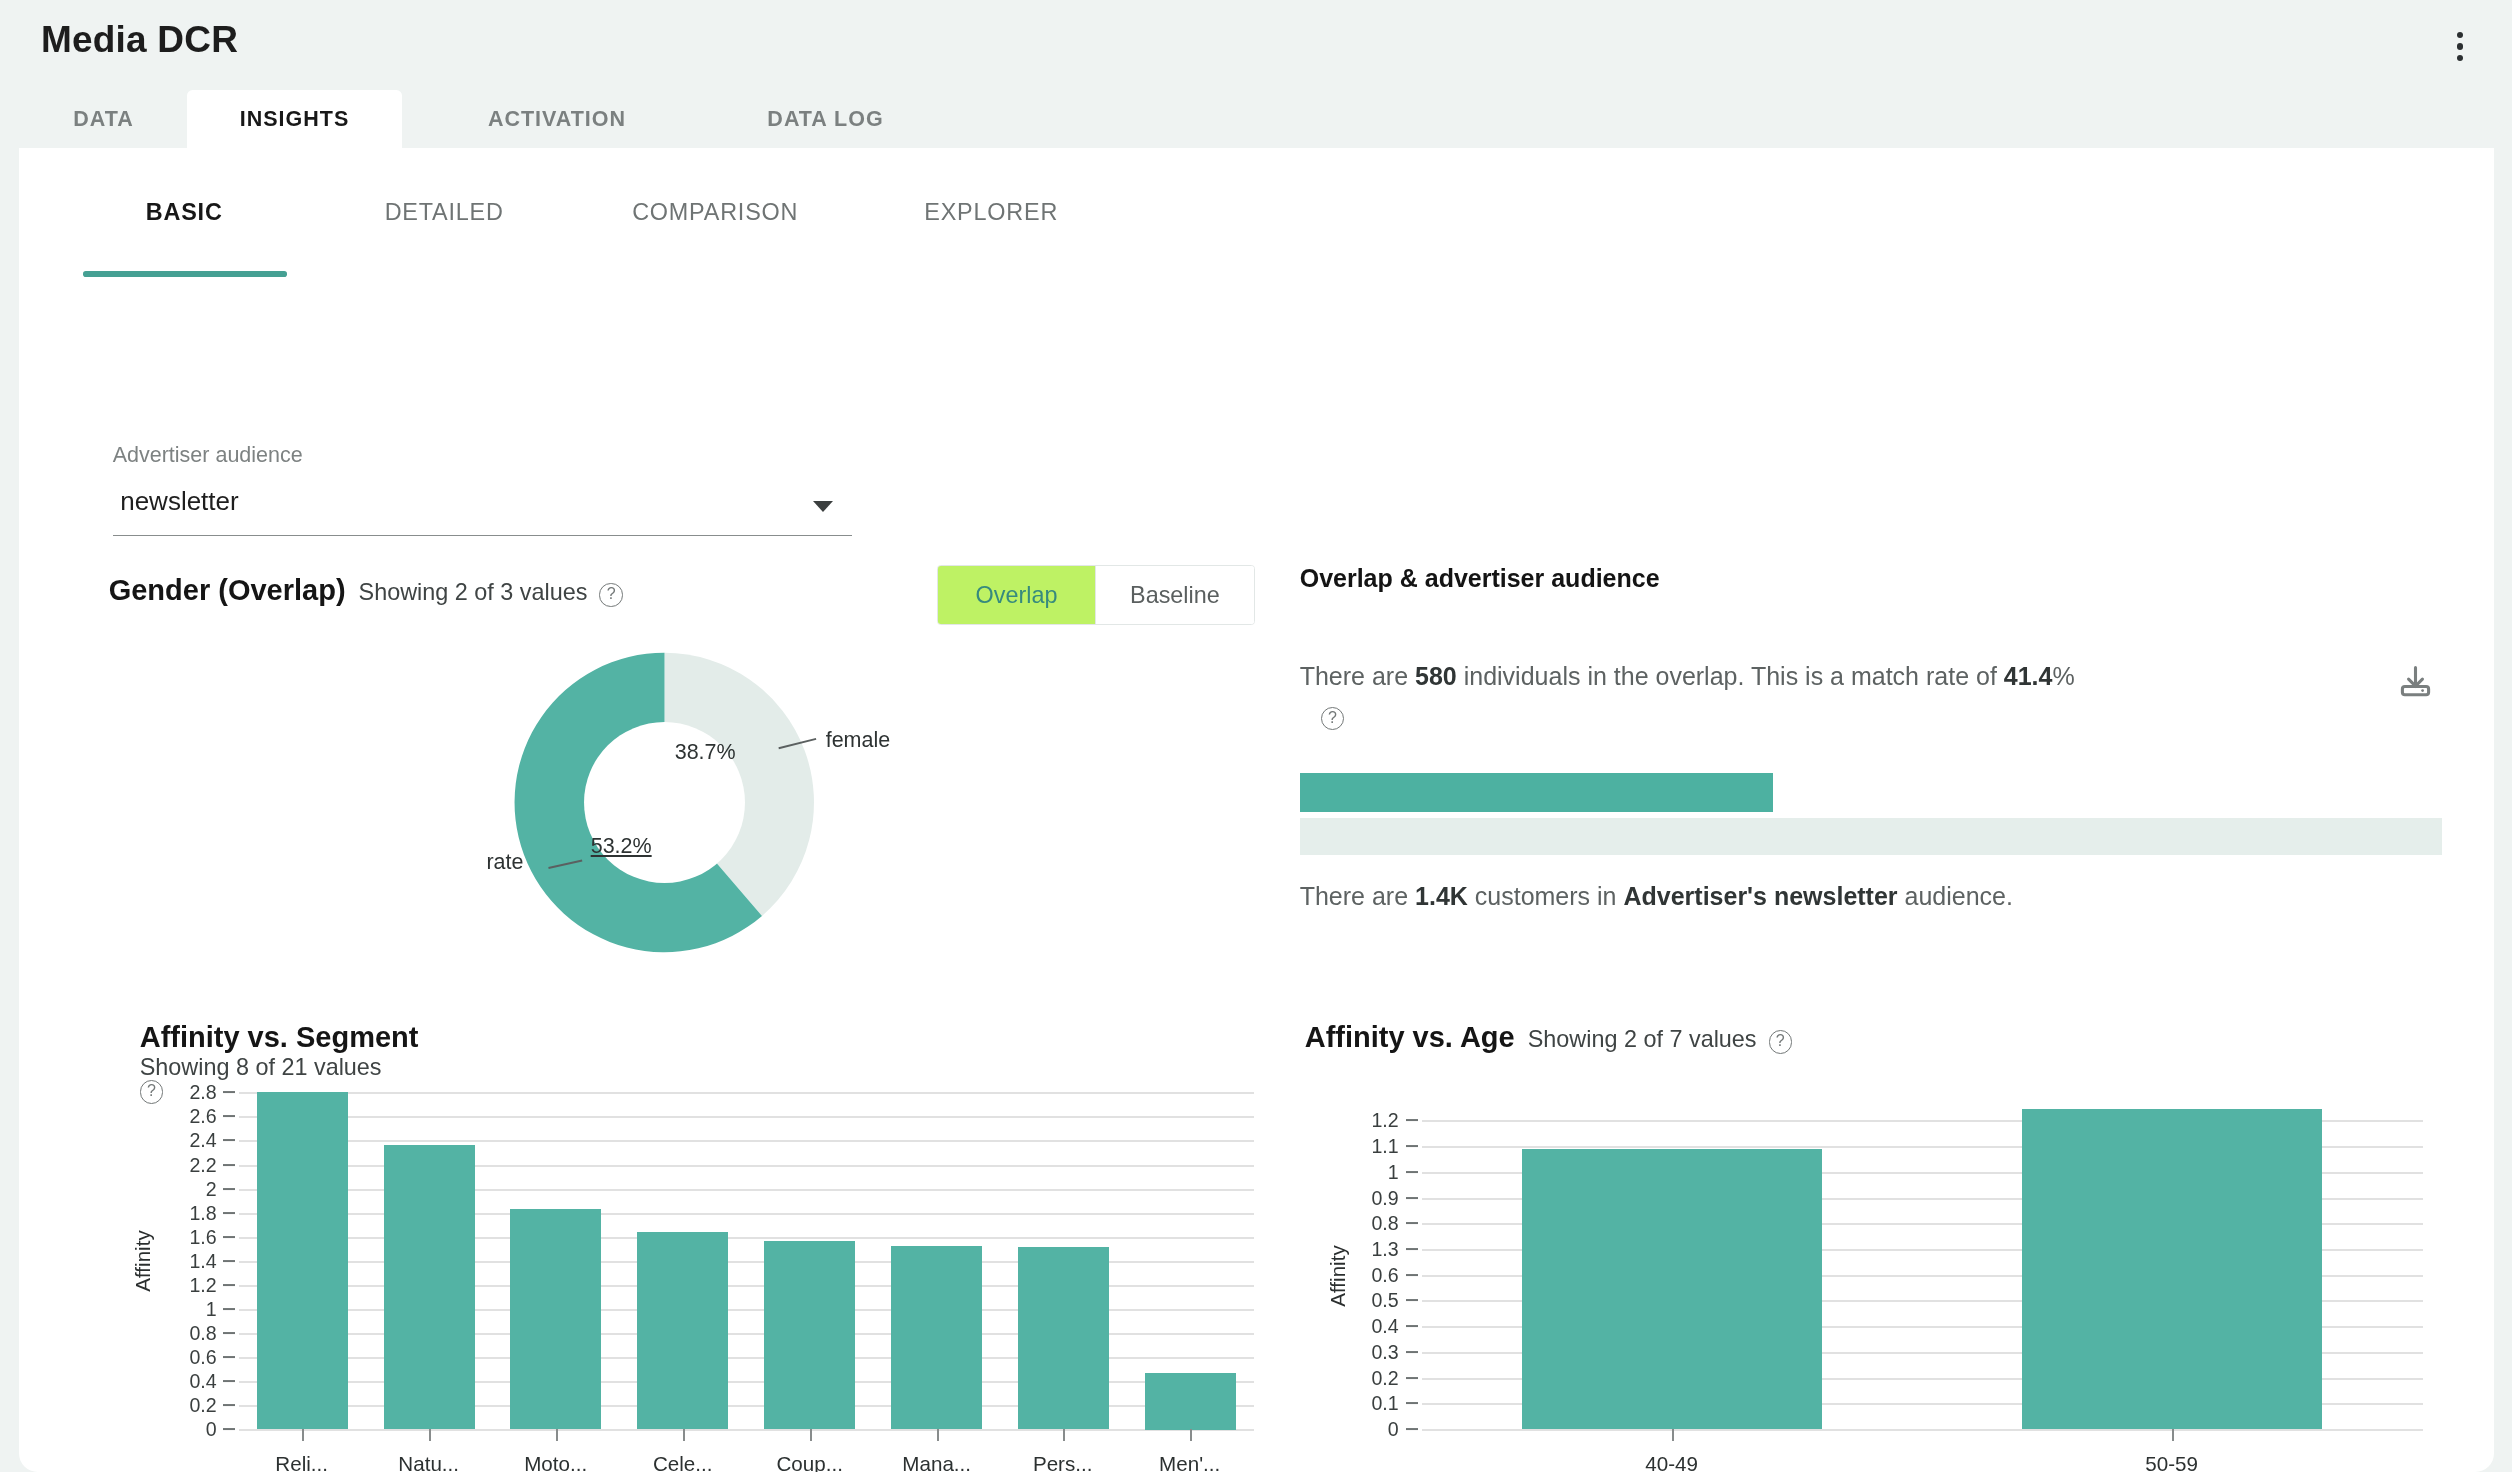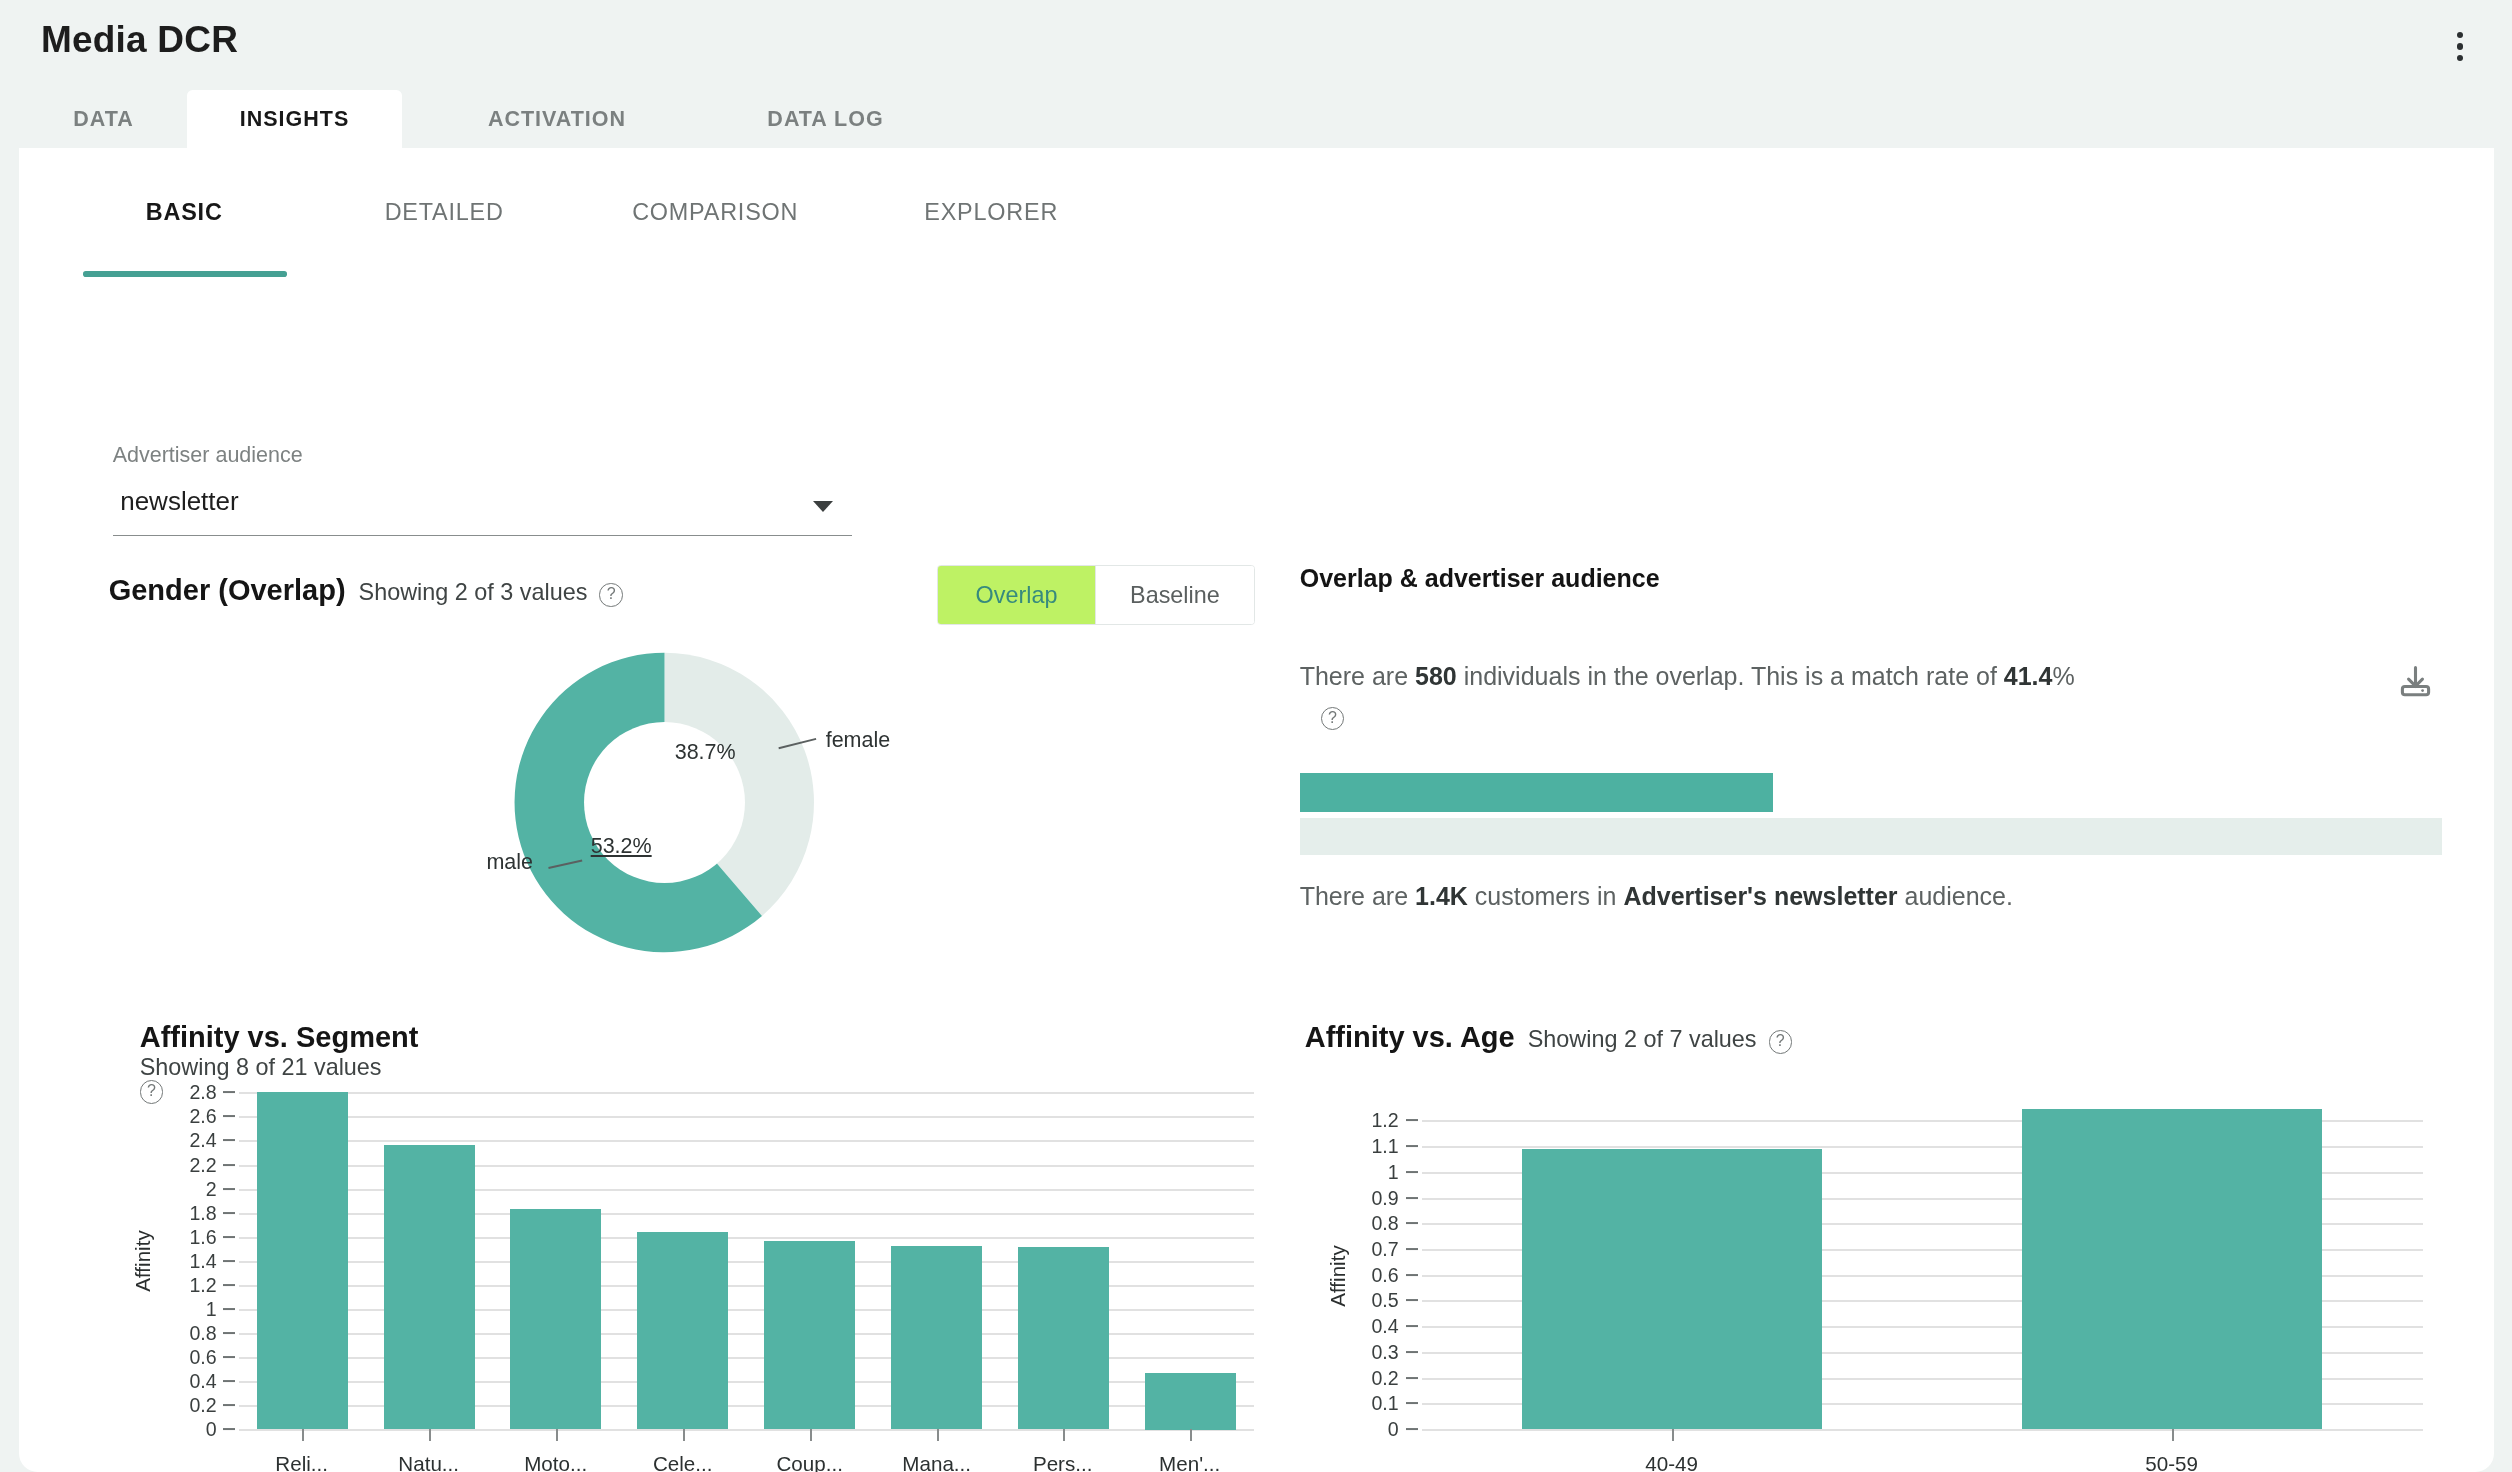--- a/index.html
+++ b/index.html
@@ -209,21 +209,21 @@
 
         <path d="M 210 180 L 210 20 A 160 160 0 0 1 314.2 301.2 Z" fill="#e3ece9"></path>
 
         <path d="M 210 180 L 314.2 301.2 A 160 160 0 1 1 210 20 Z" fill="#53b3a4"></path>
         <circle cx="210" cy="180" r="86" fill="#ffffff"></circle>
 
         <path d="M 332 122 L 372 112" stroke="#5b6060" stroke-width="2" fill="none"></path>
         <path d="M 86 250 L 122 242" stroke="#5b6060" stroke-width="2" fill="none"></path>
       </svg>
       <div class="donut-label" style="left:358px;top:94px;">female</div>
-      <div class="donut-label" style="left:18.7px;top:216px;">male</div>
+      <div class="donut-label" style="left:18.7px;top:216px;">rate</div>
       <div class="donut-label" style="left:207px;top:106px;">38.7%</div>
       <div class="donut-label" style="left:123px;top:200px;text-decoration:underline;">53.2%</div>
     </div>
 
     <div class="ov-title">Overlap &amp; advertiser audience</div>
 
     <div class="ov-text1">
       <span>There are </span><b>580</b><span> individuals in the overlap. This is a match rate of </span><b>41.4</b><span>%</span>
     </div>
     <span class="qmark ov-qmark">?</span>
@@ -344,21 +344,21 @@
         <div class="ytick-dash" style="left: 87px; top: 243px;"></div>
         <div class="ytick" style="right: 1042px; top: 243px;">0.4</div>
         <div class="gridline" style="left: 103px; top: 217px; width: 1001px;"></div>
         <div class="ytick-dash" style="left: 87px; top: 217px;"></div>
         <div class="ytick" style="right: 1042px; top: 217px;">0.5</div>
         <div class="gridline" style="left: 103px; top: 192px; width: 1001px;"></div>
         <div class="ytick-dash" style="left: 87px; top: 192px;"></div>
         <div class="ytick" style="right: 1042px; top: 192px;">0.6</div>
         <div class="gridline" style="left: 103px; top: 166px; width: 1001px;"></div>
         <div class="ytick-dash" style="left: 87px; top: 166px;"></div>
-        <div class="ytick" style="right: 1042px; top: 166px;">0.7</div>
+        <div class="ytick" style="right: 1042px; top: 166px;">1.3</div>
         <div class="gridline" style="left: 103px; top: 140px; width: 1001px;"></div>
         <div class="ytick-dash" style="left: 87px; top: 140px;"></div>
         <div class="ytick" style="right: 1042px; top: 140px;">0.8</div>
         <div class="gridline" style="left: 103px; top: 115px; width: 1001px;"></div>
         <div class="ytick-dash" style="left: 87px; top: 115px;"></div>
         <div class="ytick" style="right: 1042px; top: 115px;">0.9</div>
         <div class="gridline" style="left: 103px; top: 89px; width: 1001px;"></div>
         <div class="ytick-dash" style="left: 87px; top: 89px;"></div>
         <div class="ytick" style="right: 1042px; top: 89px;">1</div>
         <div class="gridline" style="left: 103px; top: 63px; width: 1001px;"></div>

